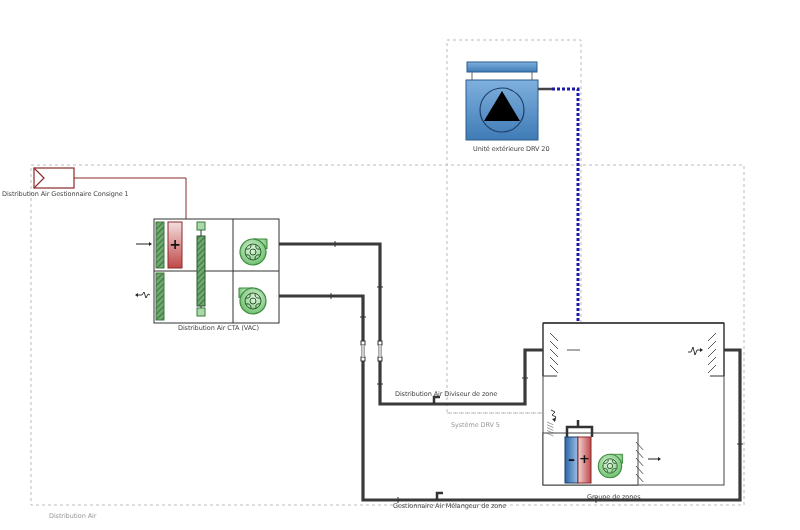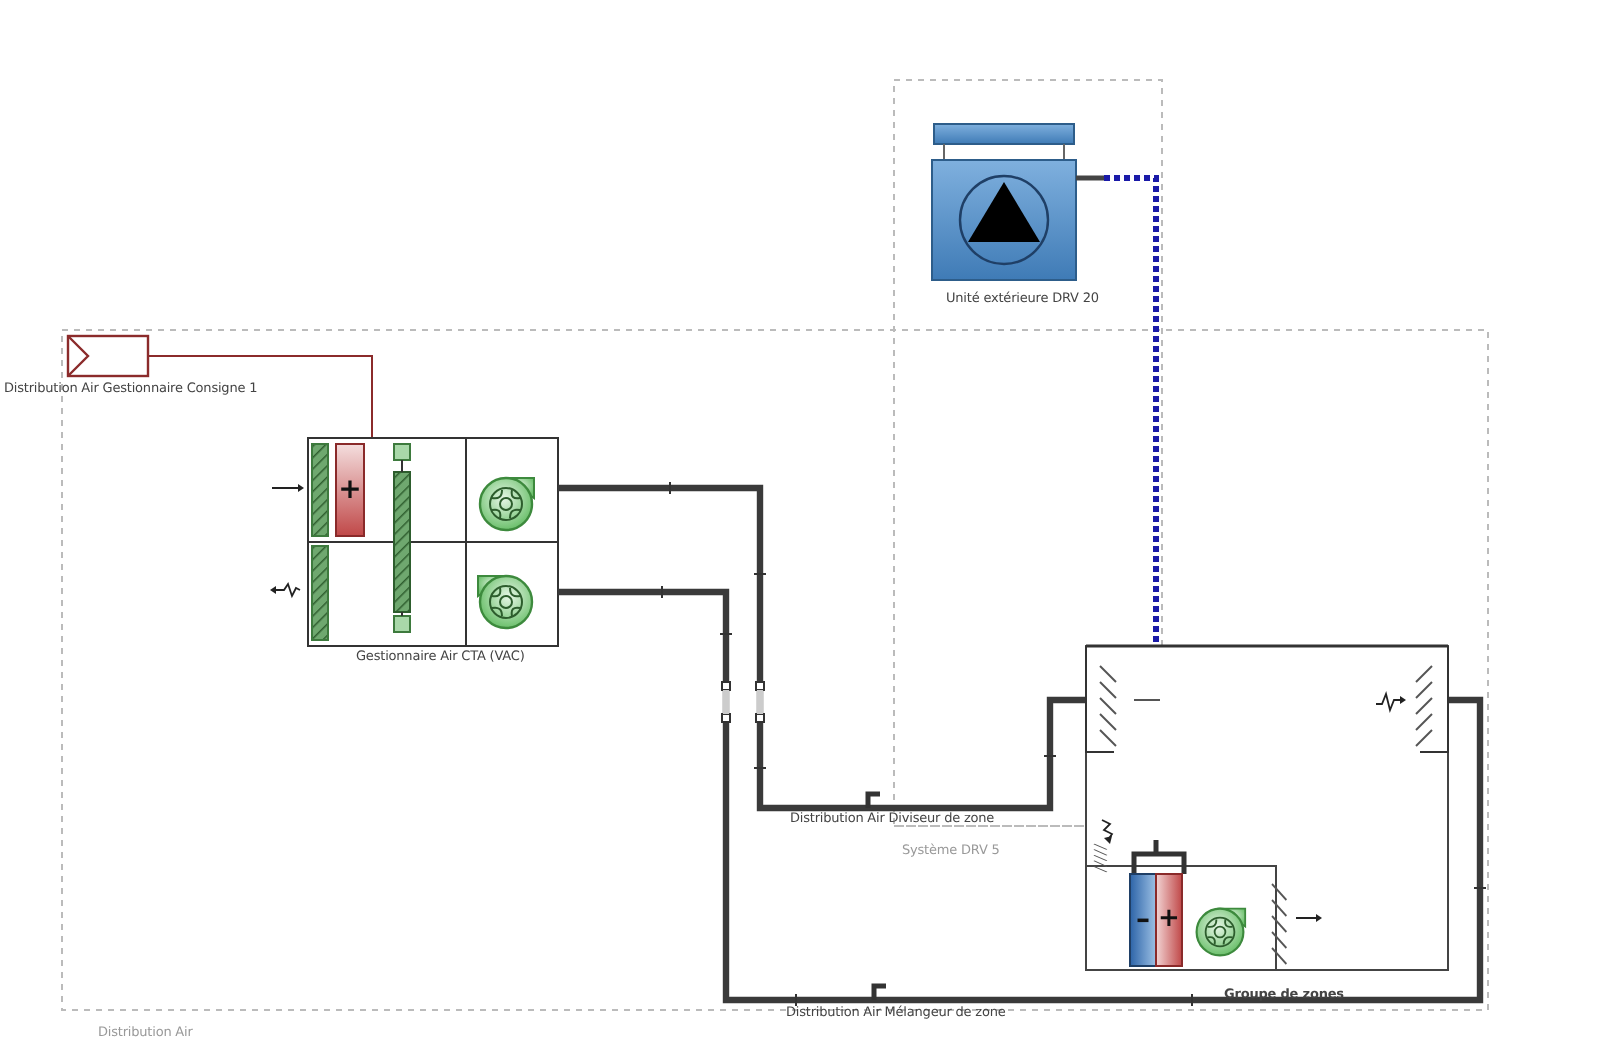--- a/index.html
+++ b/index.html
@@ -167,19 +167,19 @@
     </g>
     <use href="#damper" transform="translate(547,422) scale(0.8,0.35)"></use>
     <g>
       <polyline points="551,410 555,412 552,415 556,417 554,420" fill="none" stroke="#222" stroke-width="0.9"></polyline>
       <polygon points="552,419 555,422 556,418" fill="#222"></polygon>
     </g>
   </g>
 </svg>
 
 <div class="lbl" style="left:2px;top:190px;">Distribution Air Gestionnaire Consigne 1</div>
-<div class="lbl" style="left:178px;top:324px;">Gestionnaire Air CTA (VAC)</div>
+<div class="lbl" style="left:178px;top:324px;">Distribution Air CTA (VAC)</div>
 <div class="lbl" style="left:473px;top:145px;">Unité extérieure DRV 20</div>
-<div class="lbl" style="left:395px;top:405px;">Distribution Air Diviseur de zone</div>
+<div class="lbl" style="left:395px;top:390px;">Distribution Air Diviseur de zone</div>
 <div class="lbl grey" style="left:451px;top:421px;">Système DRV 5</div>
-<div class="lbl" style="left:612px;top:493px;font-weight:bold;">Groupe de zones</div>
-<div class="lbl" style="left:393px;top:502px;">Distribution Air Mélangeur de zone</div>
+<div class="lbl" style="left:587px;top:493px;">Groupe de zones</div>
+<div class="lbl" style="left:393px;top:502px;">Gestionnaire Air Mélangeur de zone</div>
 <div class="lbl grey" style="left:49px;top:512px;">Distribution Air</div>
 
 </body></html>

